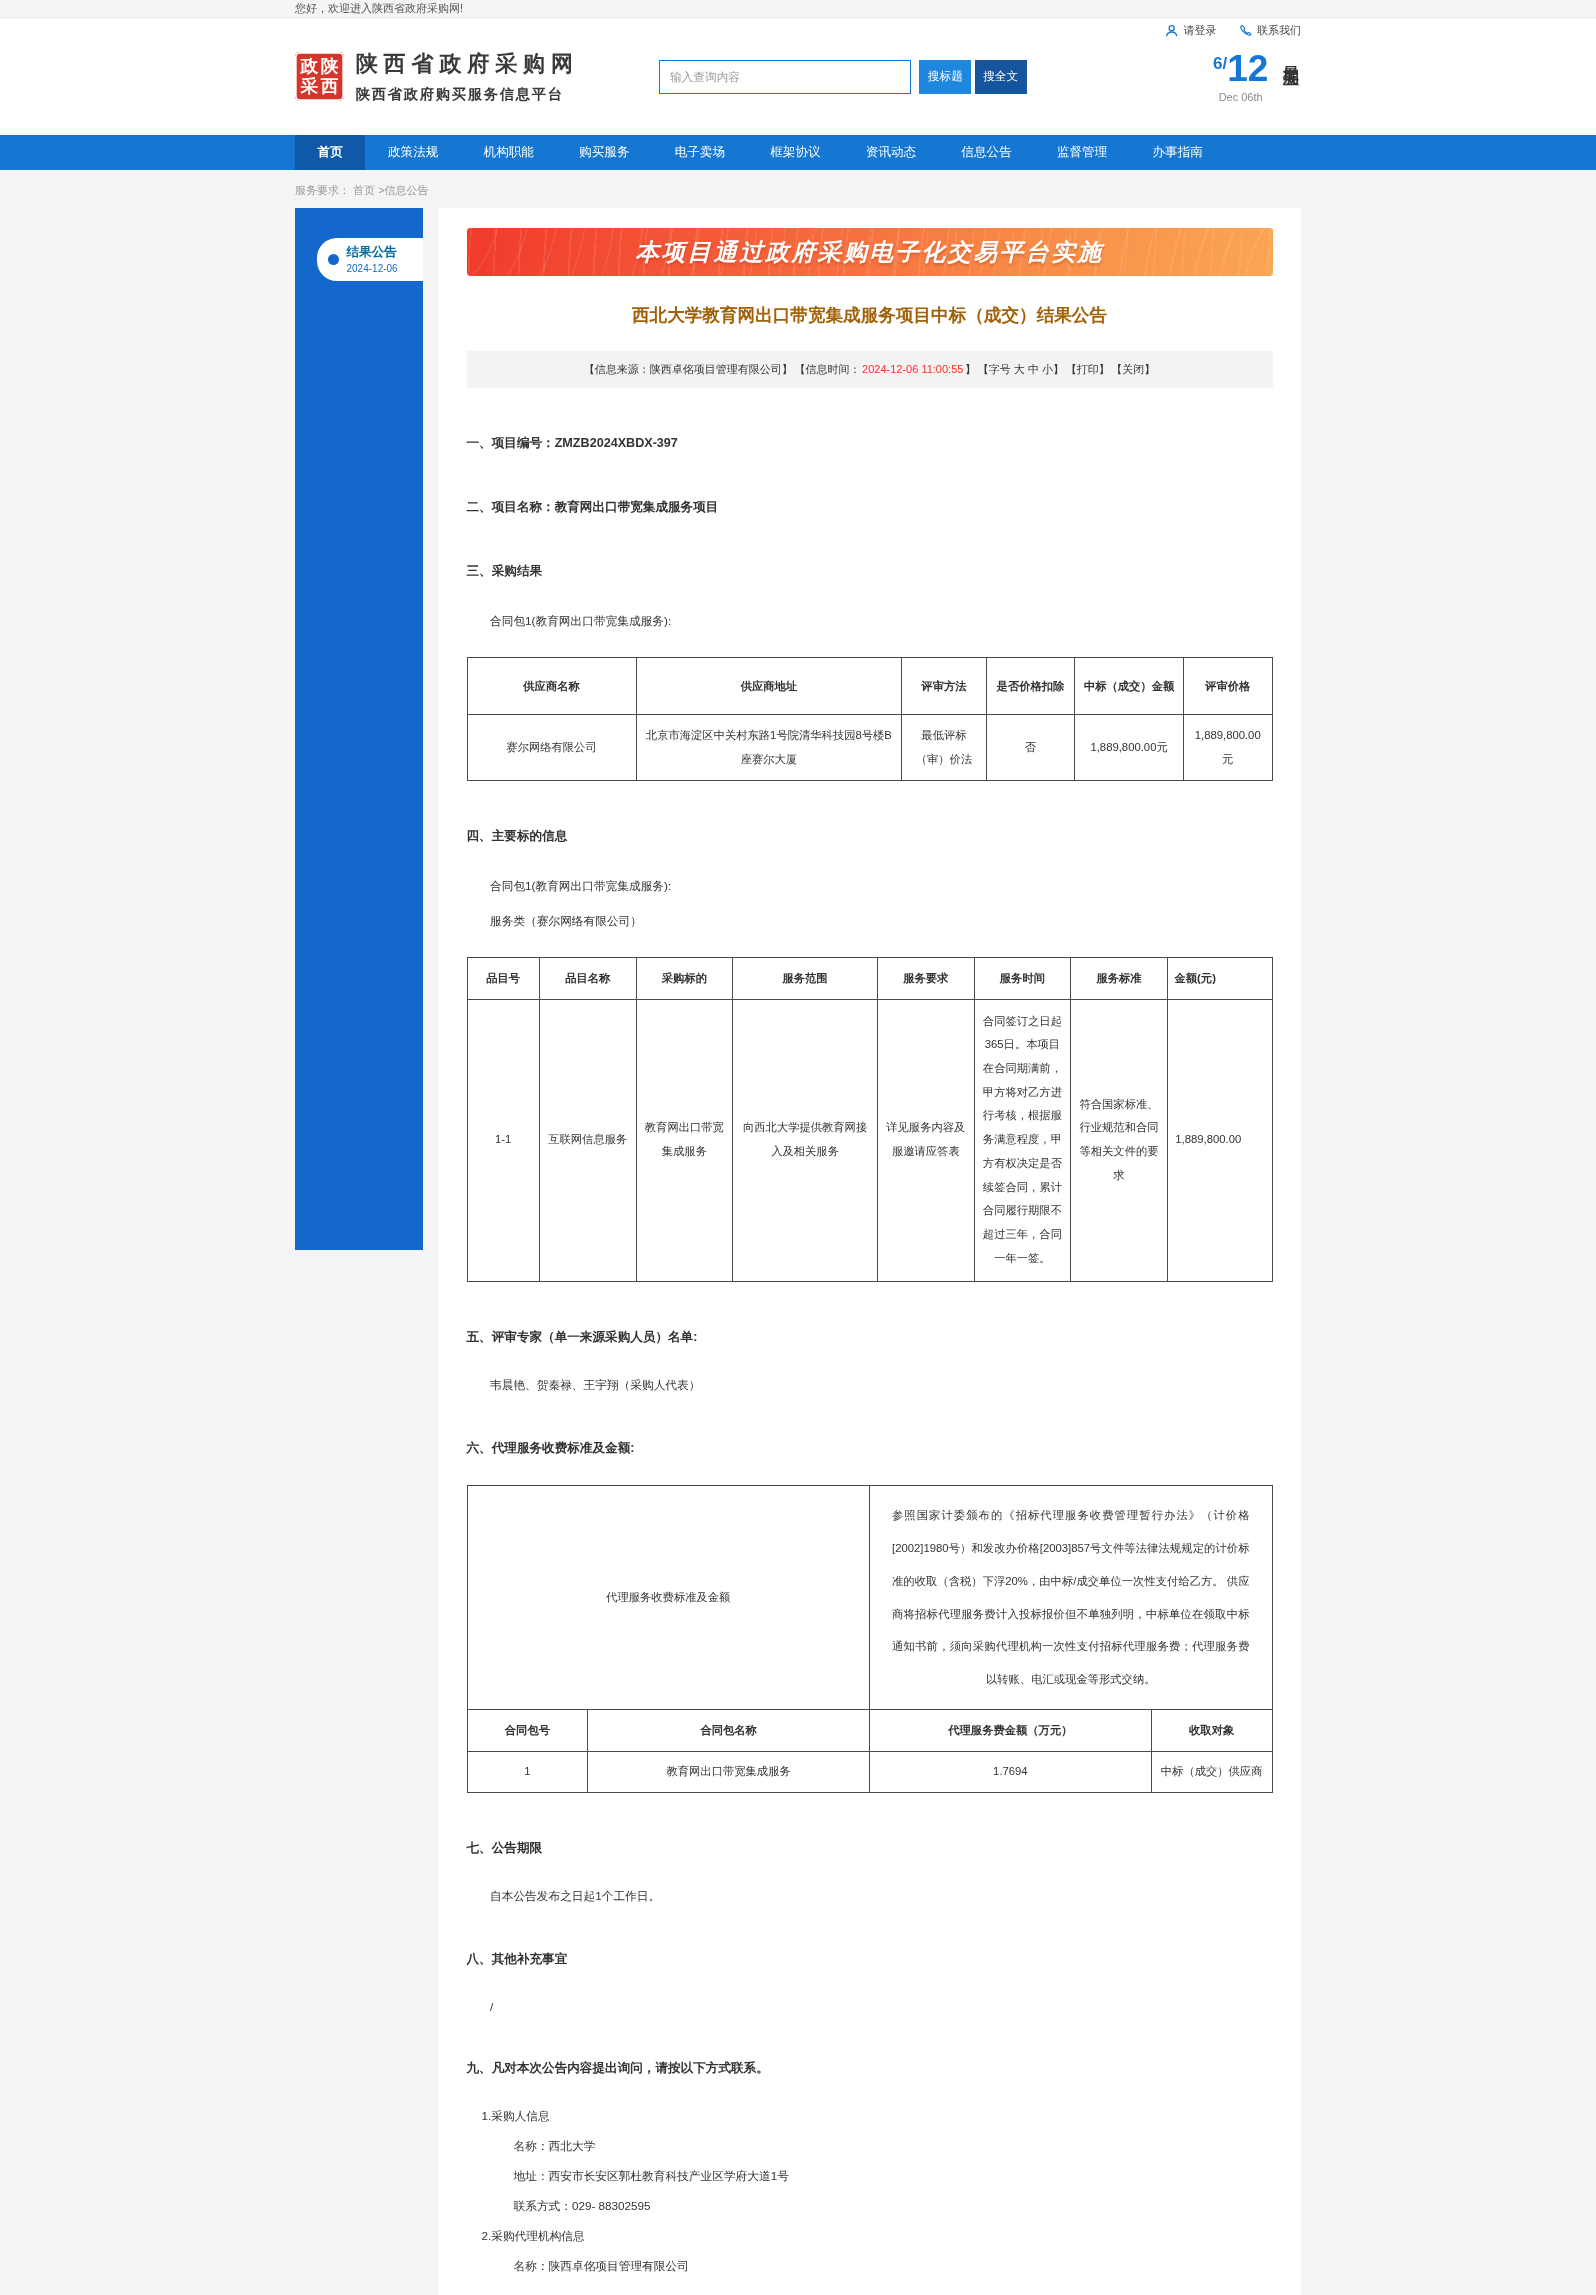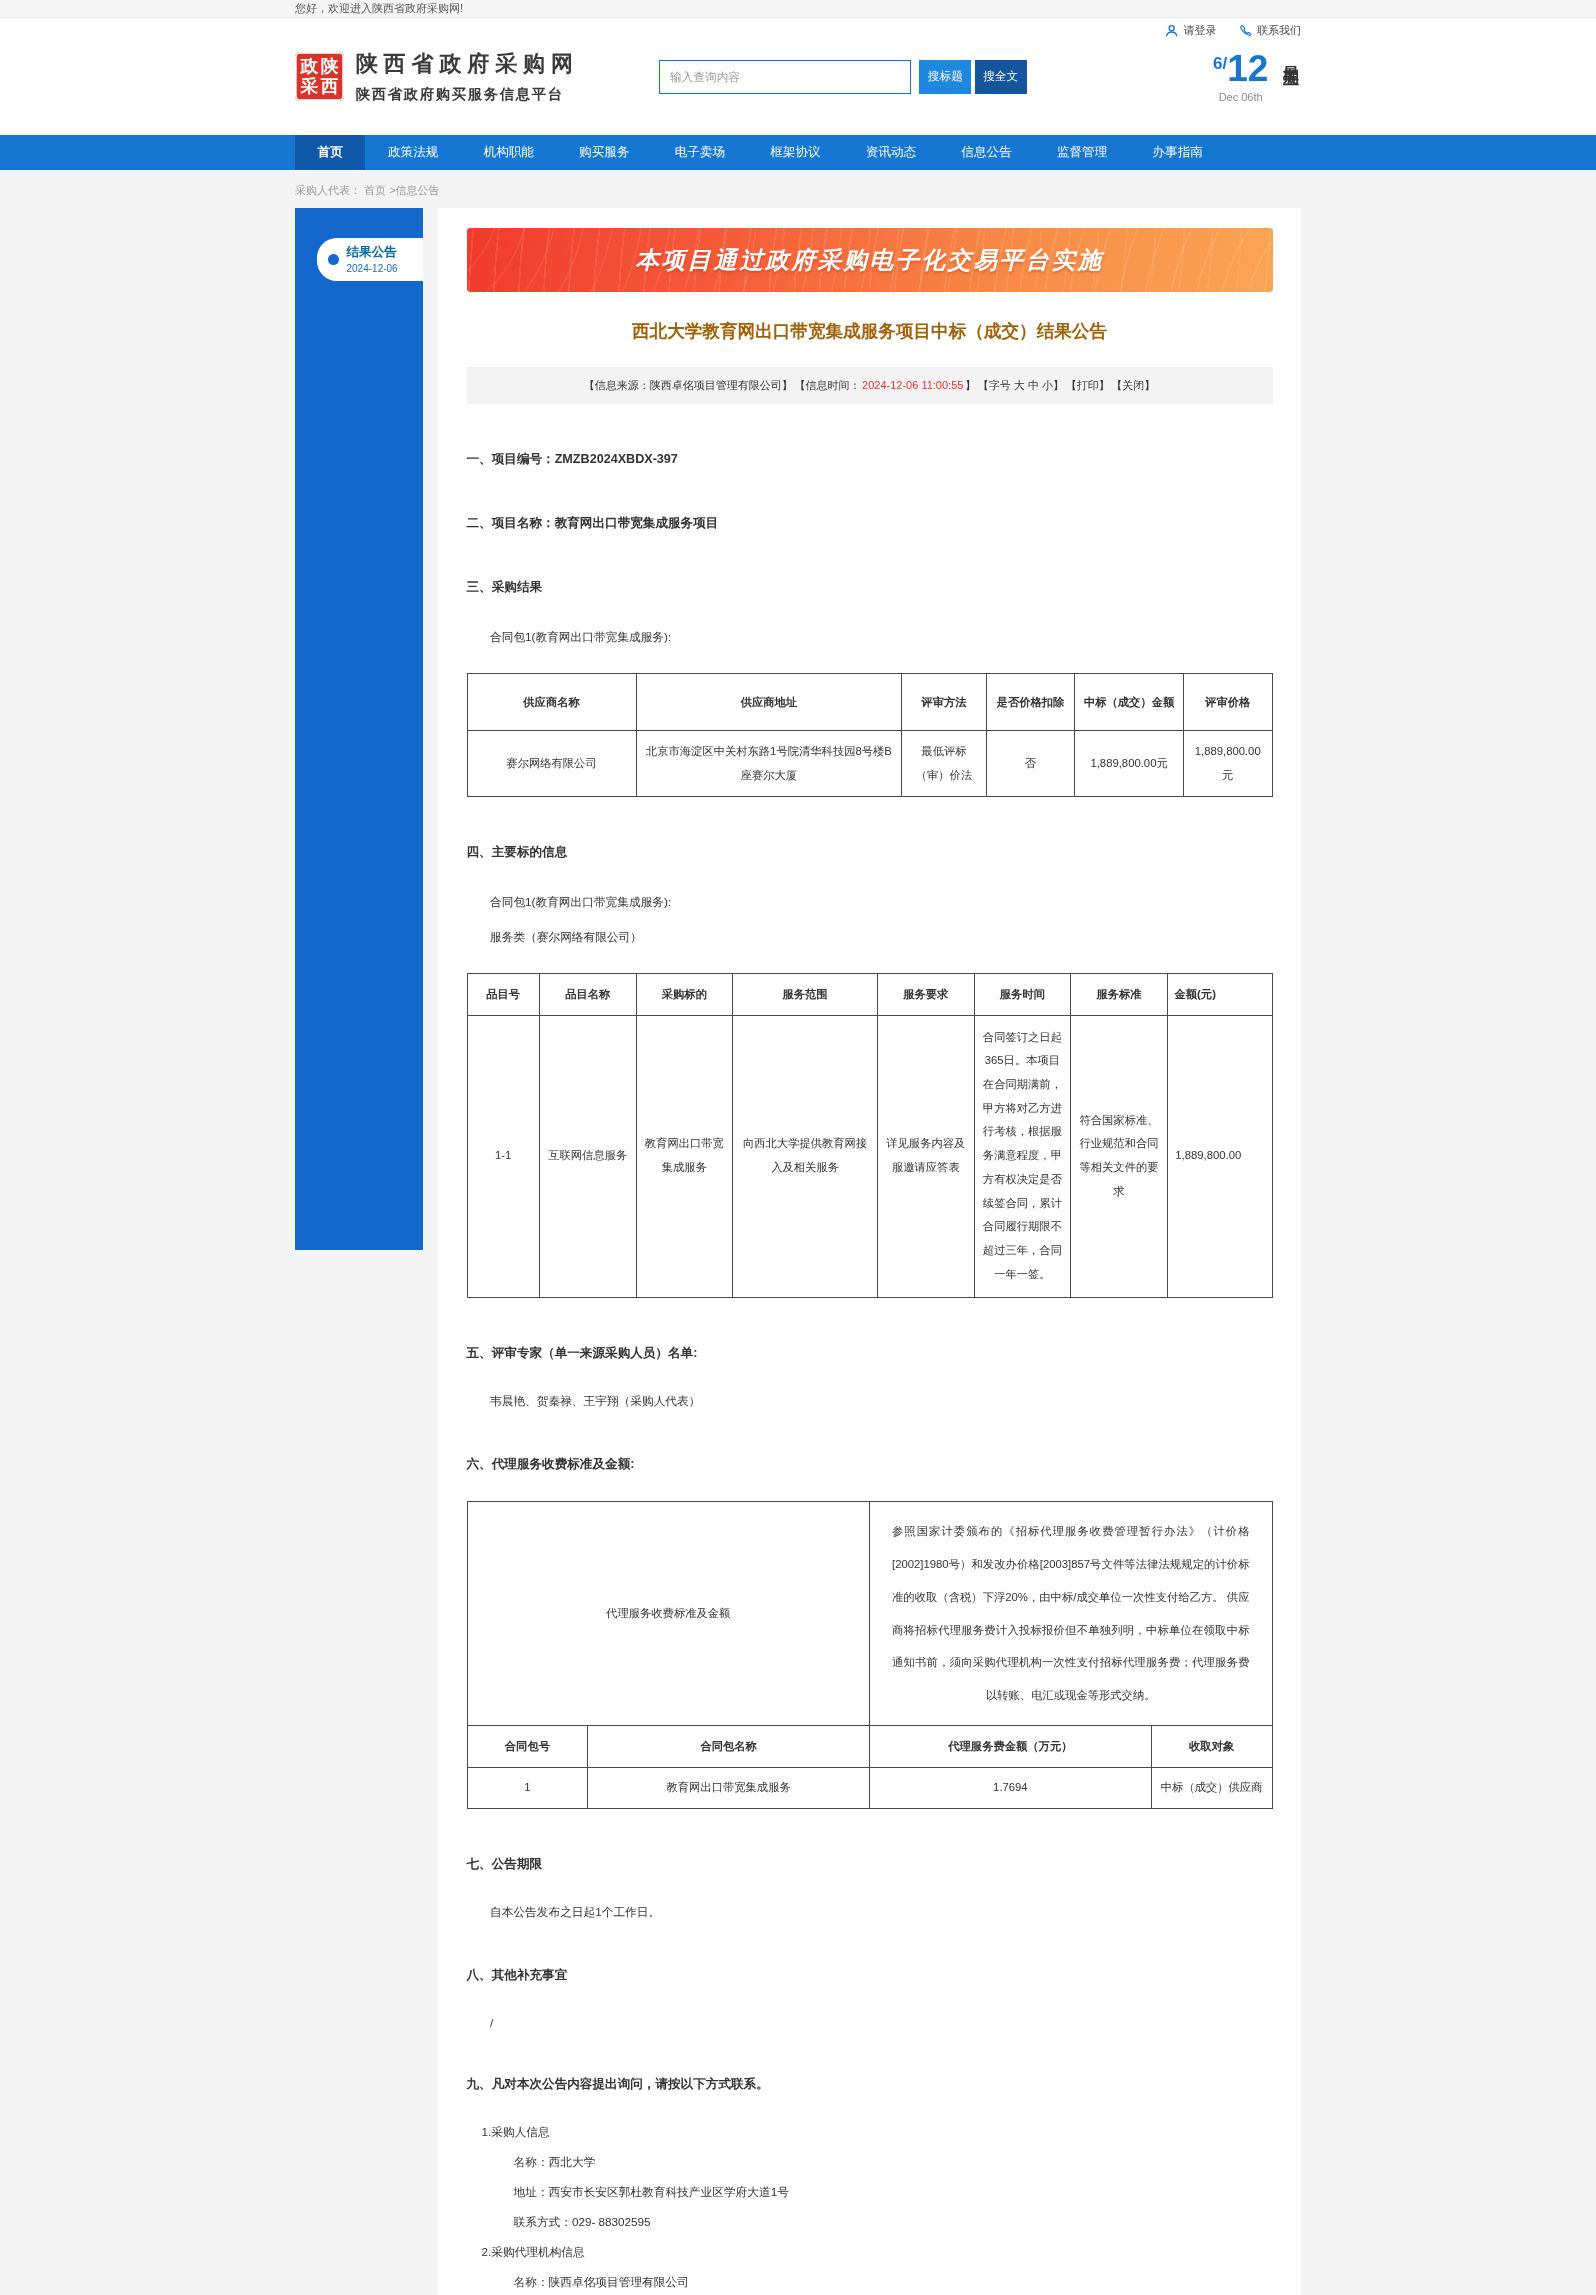--- a/index.html
+++ b/index.html
@@ -68,21 +68,21 @@
     margin:30px 0 0 22px; background:#fff; border-radius:20px 0 0 20px;
     padding:5.9px 6.7px 5.9px 11px; display:flex; align-items:center; gap:7.5px; cursor:pointer;
   }
   .side-dot { width:11px; height:11px; border-radius:50%; background:#1568cb; flex:none; }
   .side-tab-label { font-size:12.6px; font-weight:bold; color:#0369a1; line-height:1.3; }
   .side-tab-date { font-size:10px; color:#1568cb; line-height:1.3; }
 
   .card { flex:1; background:#fff; min-height:1887px; padding:20px 28.5px 50px; }
 
   .banner {
-    height:64px; border-radius:3.4px; position:relative; overflow:hidden;
+    height:48px; border-radius:3.4px; position:relative; overflow:hidden;
     background:linear-gradient(100deg,#f13a2b 0%,#f55c39 32%,#f88a46 68%,#faa654 100%);
     display:flex; align-items:center; justify-content:center;
   }
   .banner::before {
     content:""; position:absolute; inset:0;
     background:
       repeating-radial-gradient(circle at 115% 160%, rgba(255,255,255,.10) 0 1.7px, transparent 1.7px 25px),
       repeating-radial-gradient(circle at -10% -60%, rgba(255,255,255,.08) 0 1.7px, transparent 1.7px 28.5px);
   }
   .banner-text {
@@ -185,21 +185,21 @@
     <div class="nav-item">资讯动态</div>
     <div class="nav-item">信息公告</div>
     <div class="nav-item">监督管理</div>
     <div class="nav-item">办事指南</div>
   </div>
 </div>
 
 <div class="page-body">
   <div class="container">
     <div class="breadcrumb">
-      <span>采购人代表：</span>
+      <span>服务要求：</span>
       <a>首页</a>
       <span>&gt;信息公告</span>
     </div>
 
     <div class="main-row">
 
       <div class="side-panel">
         <div class="side-tab">
           <span class="side-dot"></span>
           <span>

